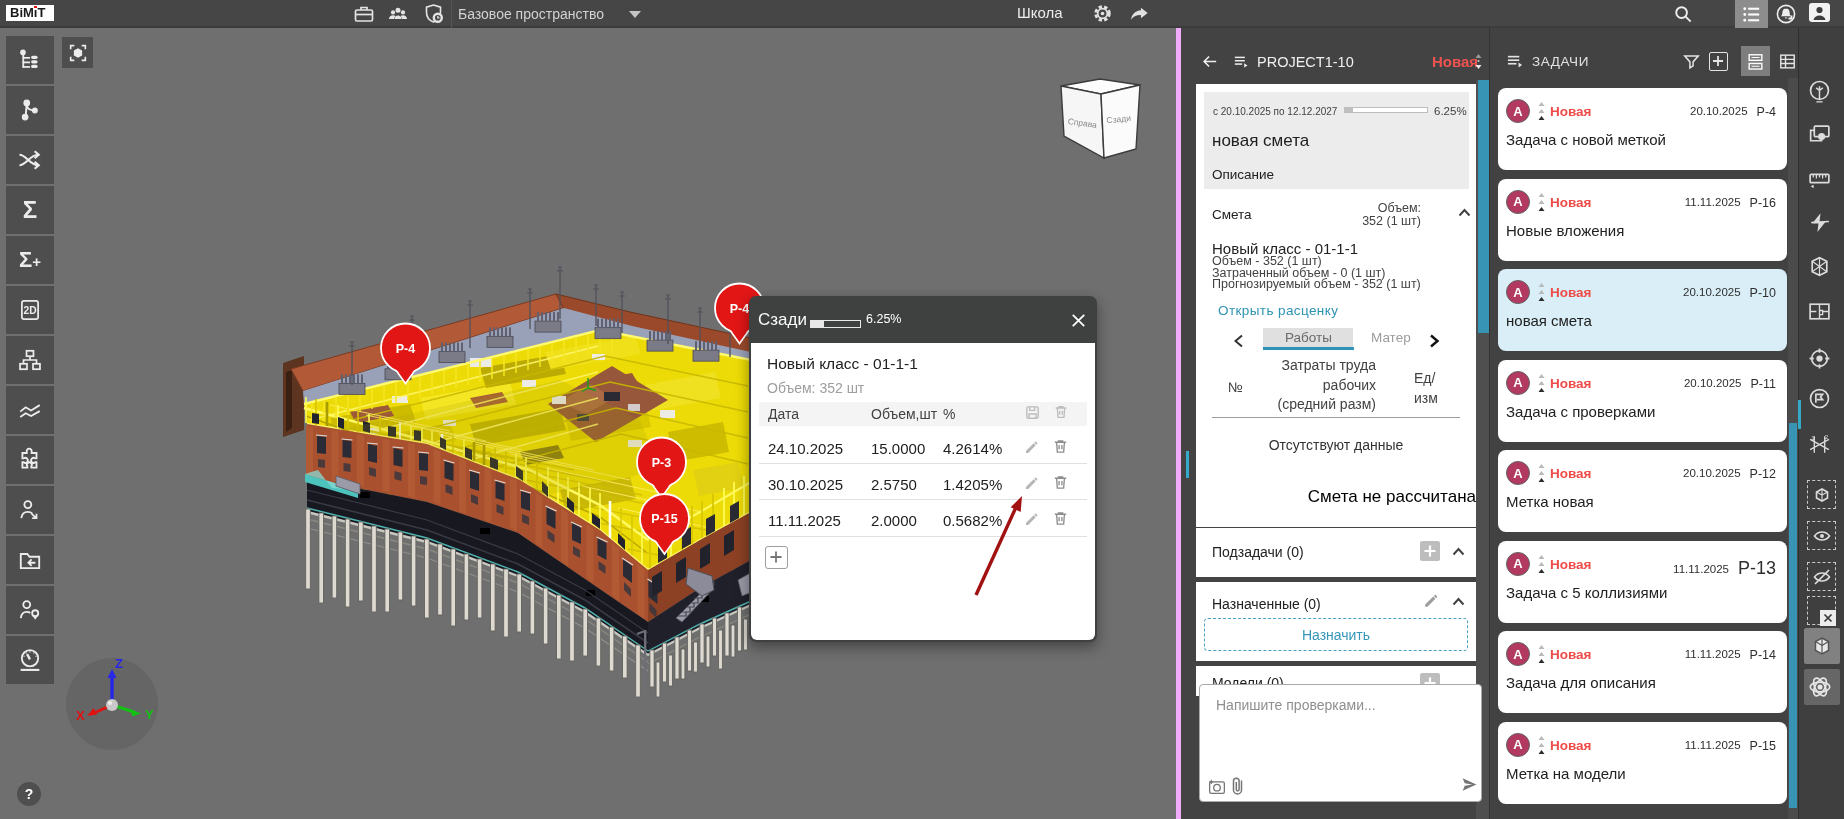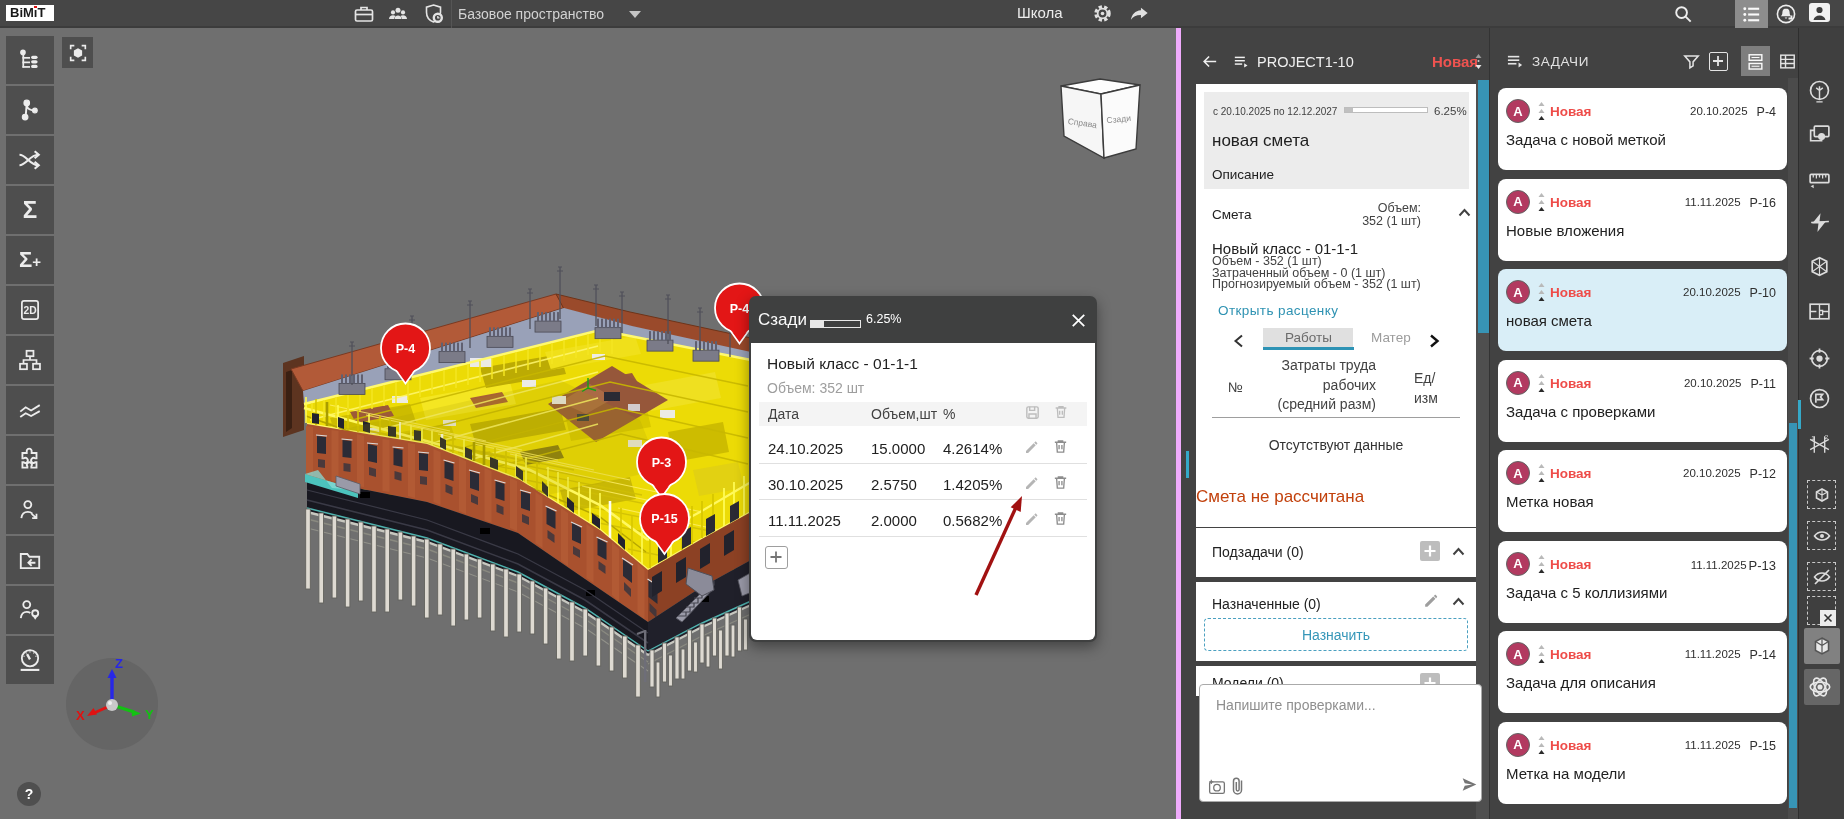--- a/index.html
+++ b/index.html
@@ -687,21 +687,21 @@
   <div class="abs" style="left:89px;top:246px;font-size:13.5px;color:#6b6b6b">Работы</div>
   <div class="abs" style="left:175px;top:246px;font-size:13.5px;color:#9c9c9c">Матер</div>
   <svg class="abs" style="left:233px;top:250px" width="11" height="14" viewBox="0 0 11 14" fill="none" stroke="#111" stroke-width="2.4">
           <path d="M2 1.5L8.5 7 2 12.5"></path>
         </svg>
   <div class="abs" style="left:32px;top:295px;font-size:14px;color:#424242">№</div>
   <div class="abs" style="left:76px;top:272px;width:104px;font-size:14px;color:#424242;text-align:right;line-height:19.5px">Затраты труда рабочих (средний разм)</div>
   <div class="abs" style="left:218px;top:284px;width:32px;font-size:14px;color:#424242;text-align:left;line-height:20px">Ед/<br>изм</div>
   <div class="abs" style="left:16px;top:332.5px;width:248px;height:1px;background:#9e9e9e"></div>
   <div class="abs" style="left:0;top:353px;width:100%;font-size:14px;color:#333;text-align:center">Отсутствуют данные</div>
-  <div class="abs" style="left:0;top:403px;width:100%;font-size:17px;color:#c2410c;text-align:left">Смета не рассчитана</div>
+  <div class="abs" style="left:0;top:403px;width:100%;font-size:17px;color:#000000;text-align:right">Смета не рассчитана</div>
  </div>
  <div class="card" style="left:15px;top:500px;width:280px;height:49px">
   <div class="abs" style="left:16px;top:16px;font-size:14px;color:#212121">Подзадачи (0)</div>
   <div class="abs" style="left:224px;top:13px;width:20px;height:20px;background:#bdbdbd;border-radius:2px">
           <svg width="20" height="20" viewBox="0 0 20 20" stroke="#fff" stroke-width="2.2">
             <path d="M10 4.5v11M4.5 10h11"></path>
           </svg>
         </div>
   <svg class="abs" style="left:256px;top:19px" width="13" height="9" viewBox="0 0 13 9" fill="none" stroke="#424242" stroke-width="2">
           <path d="M1.5 7.5L6.5 2l5 5.5"></path>
@@ -824,21 +824,21 @@
 <div class="abs" style="left:8px;top:43px;font-size:15px;color:#212121">Метка новая</div>
 </div>
 <div class="abs" style="left:8px;top:512.5px;width:289px;height:82px;background:#fff;border-radius:8px">
 <div class="abs" style="left:8px;top:11px;width:24px;height:24px;border-radius:50%;background:#b23a60;border:1.5px solid #636363;color:#fff;font-size:13px;font-weight:bold;display:flex;align-items:center;justify-content:center">A</div>
 <svg class="abs" style="left:39px;top:13px" width="9" height="21" viewBox="0 0 9 21">
           <path d="M4.5 1l3 4h-6z" fill="#b9b9b9"></path>
           <path d="M4.5 8l3 4h-6z" fill="#b9b9b9"></path>
           <path d="M4.5 15l3 4h-6z" fill="#2b2b2b"></path>
         </svg>
 <div class="abs" style="left:52px;top:16px;font-size:13.5px;font-weight:bold;color:#ee4c49">Новая</div>
-<div class="abs" style="right:11px;top:17px;font-size:11.5px;color:#2f2f2f">11.11.2025<span style="font-size:13px;margin-left:2px;vertical-align:-1px">P-13</span></div>
+<div class="abs" style="right:11px;top:17px;font-size:11.5px;color:#2f2f2f">11.11.2025<span style="font-size:18px;margin-left:9px;vertical-align:-1px">P-13</span></div>
 <div class="abs" style="left:8px;top:43px;font-size:15px;color:#212121">Задача с 5 коллизиями</div>
 </div>
 <div class="abs" style="left:8px;top:603.0px;width:289px;height:82px;background:#fff;border-radius:8px">
 <div class="abs" style="left:8px;top:11px;width:24px;height:24px;border-radius:50%;background:#b23a60;border:1.5px solid #636363;color:#fff;font-size:13px;font-weight:bold;display:flex;align-items:center;justify-content:center">A</div>
 <svg class="abs" style="left:39px;top:13px" width="9" height="21" viewBox="0 0 9 21">
           <path d="M4.5 1l3 4h-6z" fill="#b9b9b9"></path>
           <path d="M4.5 8l3 4h-6z" fill="#b9b9b9"></path>
           <path d="M4.5 15l3 4h-6z" fill="#2b2b2b"></path>
         </svg>
 <div class="abs" style="left:52px;top:16px;font-size:13.5px;font-weight:bold;color:#ee4c49">Новая</div>

